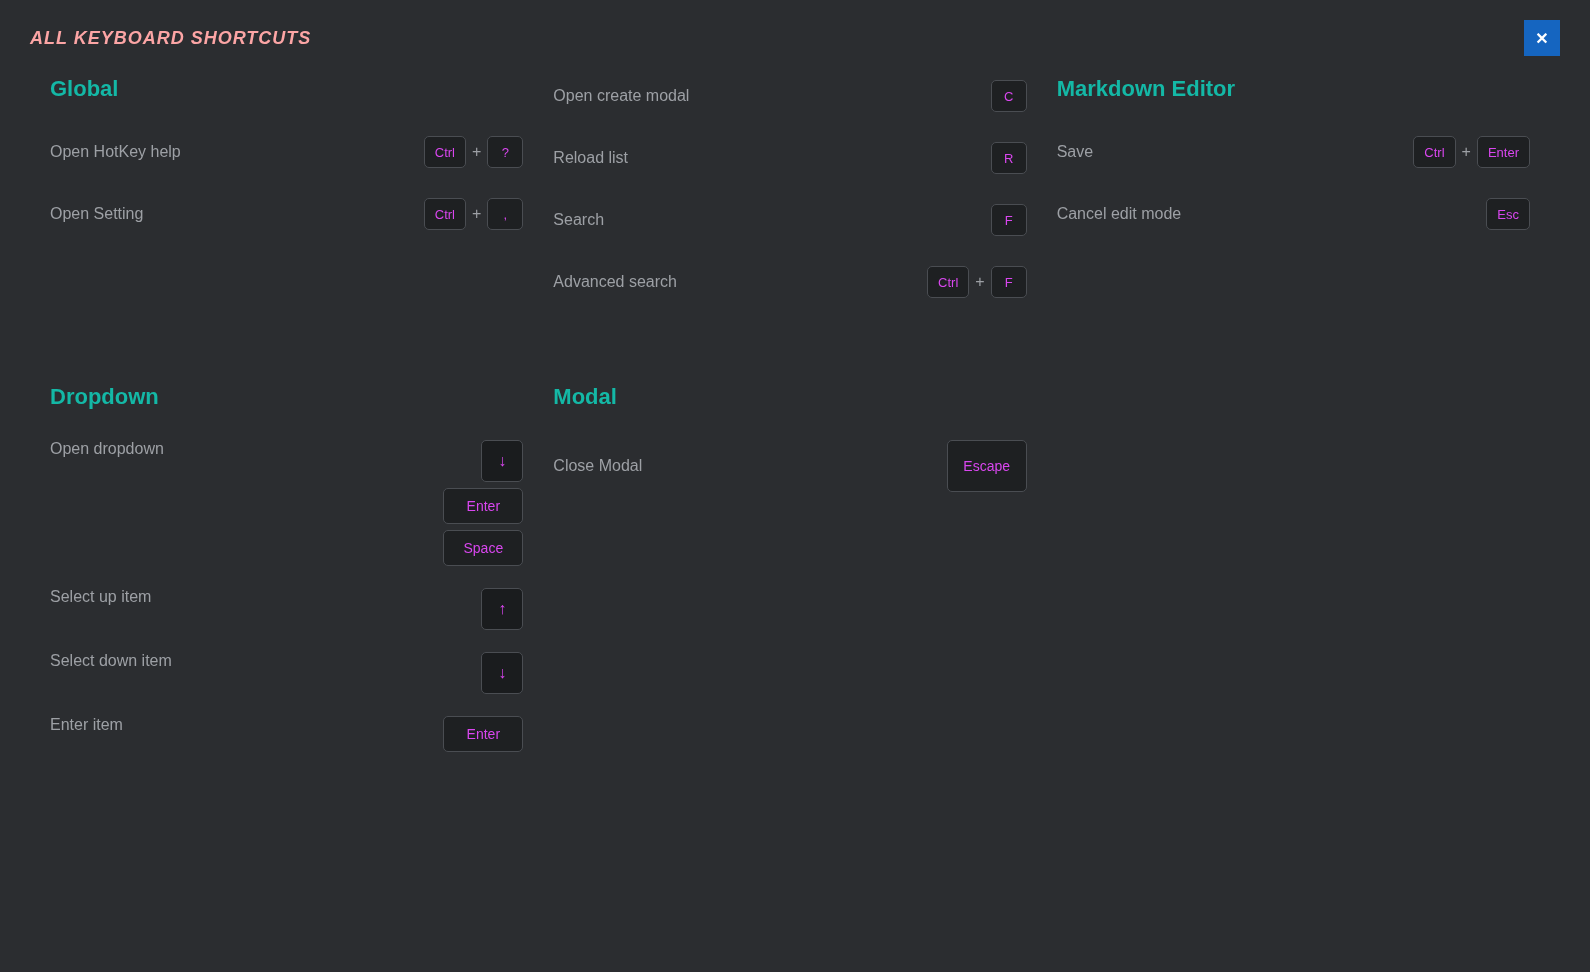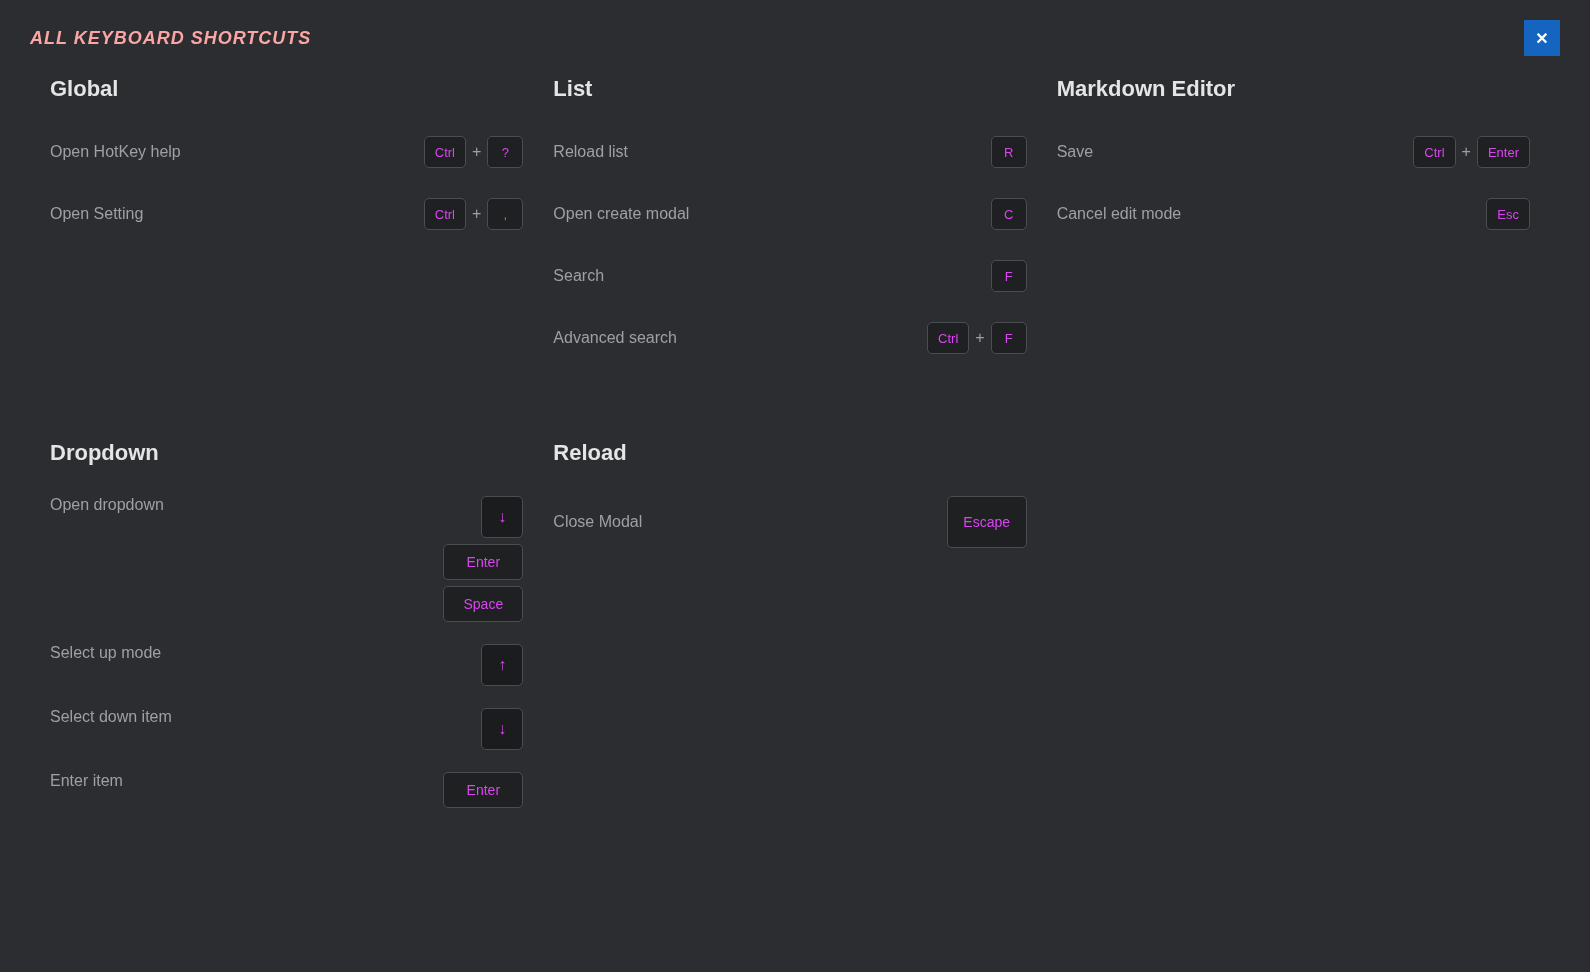--- a/index.html
+++ b/index.html
@@ -53,21 +53,21 @@
       font-weight: bold;
     }
 
     .section {
       padding: 0 20px 40px 10px;
     }
 
     .section-title {
       font-size: 22px;
       font-weight: 600;
-      color: #e5e5e5;
+      color: #14b8a6;
       margin-bottom: 30px;
     }
 
     .shortcut-row {
       display: flex;
       align-items: center;
       justify-content: space-between;
       margin-bottom: 22px;
       min-height: 40px;
     }
@@ -161,33 +161,32 @@
         <span class="shortcut-label">Open Setting</span>
         <div class="keys-group">
           <span class="key">Ctrl</span>
           <span class="plus-sign">+</span>
           <span class="key">,</span>
         </div>
       </div>
     </div>
 
     <div class="section">
-      <div class="section-title">List</div>
+
+      <div class="shortcut-row">
+        <span class="shortcut-label">Open create modal</span>
+        <div class="keys-group">
+          <span class="key">C</span>
+        </div>
+      </div>
 
       <div class="shortcut-row">
         <span class="shortcut-label">Reload list</span>
         <div class="keys-group">
           <span class="key">R</span>
-        </div>
-      </div>
-
-      <div class="shortcut-row">
-        <span class="shortcut-label">Open create modal</span>
-        <div class="keys-group">
-          <span class="key">C</span>
         </div>
       </div>
 
       <div class="shortcut-row">
         <span class="shortcut-label">Search</span>
         <div class="keys-group">
           <span class="key">F</span>
         </div>
       </div>
 
@@ -230,21 +229,21 @@
       <div class="shortcut-row" style="align-items: flex-start;">
         <span class="shortcut-label">Open dropdown</span>
         <div class="dropdown-keys">
           <span class="key icon-key">↓</span>
           <span class="key large-key">Enter</span>
           <span class="key large-key">Space</span>
         </div>
       </div>
 
       <div class="shortcut-row">
-        <span class="shortcut-label">Select up mode</span>
+        <span class="shortcut-label">Select up item</span>
         <div class="keys-group">
           <span class="key icon-key">↑</span>
         </div>
       </div>
 
       <div class="shortcut-row">
         <span class="shortcut-label">Select down item</span>
         <div class="keys-group">
           <span class="key icon-key">↓</span>
         </div>
@@ -252,21 +251,21 @@
 
       <div class="shortcut-row">
         <span class="shortcut-label">Enter item</span>
         <div class="keys-group">
           <span class="key large-key">Enter</span>
         </div>
       </div>
     </div>
 
     <div class="section">
-      <div class="section-title">Reload</div>
+      <div class="section-title">Modal</div>
 
       <div class="shortcut-row">
         <span class="shortcut-label">Close Modal</span>
         <div class="keys-group">
           <span class="key escape-key">Escape</span>
         </div>
       </div>
     </div>
 
     <div></div>

